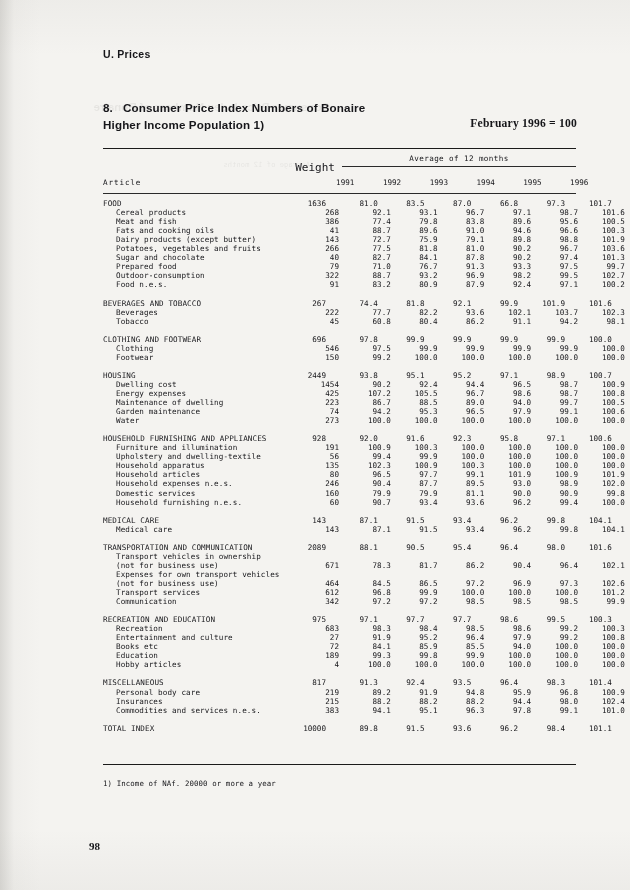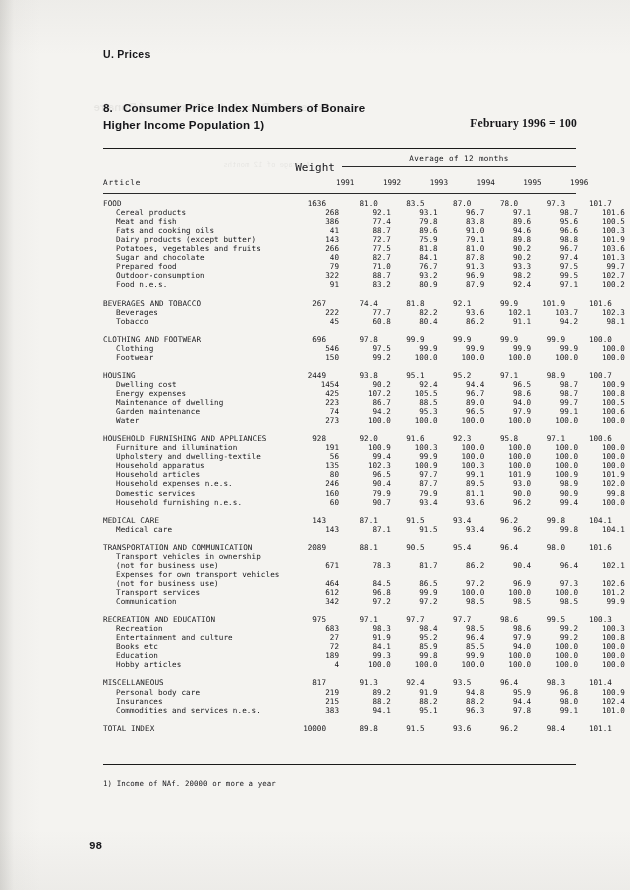--- a/index.html
+++ b/index.html
@@ -179,21 +179,21 @@
     position: absolute;
     left: 103px;
     top: 764px;
     width: 473px;
     border-top: 1.6px solid #1a1a1a;
   }
   .pagenum {
     position: absolute;
     left: 89px;
     top: 840px;
-    font-family: Liberation Mono, monospace;
+    font-family: Liberation Serif, serif;
     font-weight: bold;
     font-size: 11px;
   }
   .bleed-a { position:absolute; left:300px; top:100px; font-family:"Liberation Sans",sans-serif; font-weight:bold; font-size:11.6px; }
   .bleed-b { position:absolute; left:320px; top:160px; }
 </style>
 </head>
 <body>
 
 <div class="page">
@@ -236,21 +236,21 @@
 
     <div class="body-rows" id="rows-host">
         <div class="row">
           <div class="r-label">FOOD</div>
           <div class="r-weight">1636</div>
           <div class="r-spacer"></div>
           <div class="r-vals">
             <span>81.0</span>
             <span>83.5</span>
             <span>87.0</span>
-            <span>78.0</span>
+            <span>66.8</span>
             <span>97.3</span>
             <span>101.7</span>
           </div>
         </div>
         <div class="row">
           <div class="r-label indent">Cereal products</div>
           <div class="r-weight">268</div>
           <div class="r-spacer"></div>
           <div class="r-vals">
             <span>92.1</span>

